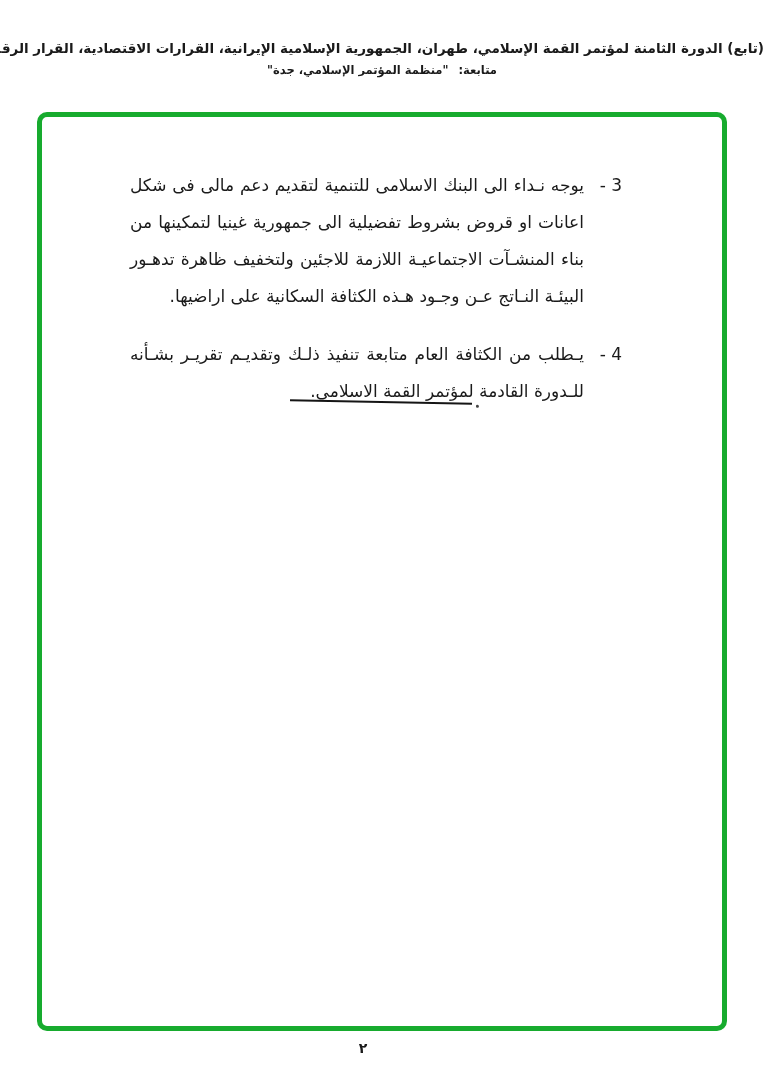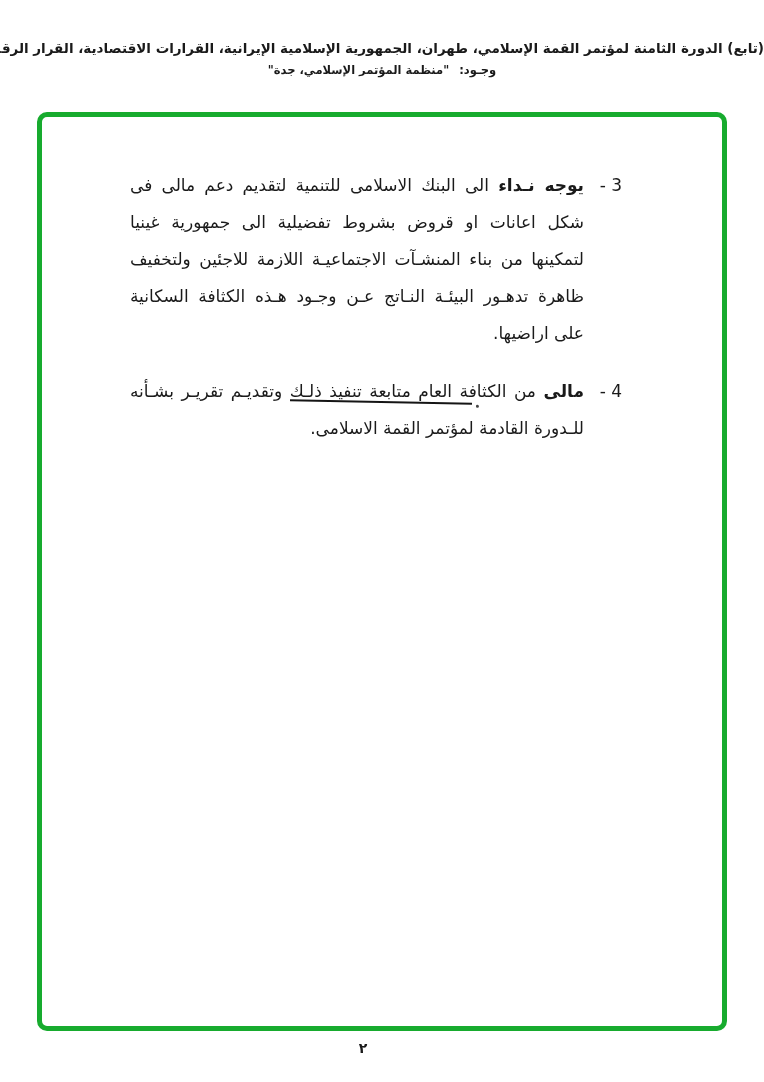--- a/index.html
+++ b/index.html
@@ -63,21 +63,21 @@
   .item-number {
     flex: 0 0 38px;
     text-align: right;
     white-space: nowrap;
   }
   .item-body {
     flex: 1;
     text-align: justify;
   }
   .item-lead {
-    font-weight: 700;
+    font-weight: 400;
   }
   .separator {
     position: absolute;
     left: 248px;
     top: 284px;
     width: 182px;
     height: 0;
     border-top: 2px solid #151515;
     transform: rotate(1.1deg);
   }
@@ -99,40 +99,40 @@
     font-size: 14px;
     font-weight: 700;
   }
 </style>
 </head>
 <body style="color: rgb(26, 26, 26);">
 
 <div class="doc-header">
   <div class="catalog-line">(تابع) الدورة الثامنة لمؤتمر القمة الإسلامي، طهران، الجمهورية الإسلامية الإيرانية، القرارات الاقتصادية، القرار الرقم ٨/١٣-أق (ق.ا)</div>
   <div class="source-line">
-    <span>وجـود:</span>
+    <span>متابعة:</span>
     <span class="source-value">"منظمة المؤتمر الإسلامي، جدة"</span>
   </div>
 </div>
 
 <div class="green-box" style="border-color: rgb(23, 171, 46);">
   <div class="box-content">
 
     <div class="list-item">
       <div class="item-number">3 -</div>
       <div class="item-body">
         <span class="item-lead">يوجه نـداء</span>
         <span class="item-text">الى البنك الاسلامى للتنمية لتقديم دعم مالى فى شكل اعانات او قروض بشروط تفضيلية الى جمهورية غينيا لتمكينها من بناء المنشـآت الاجتماعيـة اللازمة للاجئين ولتخفيف ظاهرة تدهـور البيئـة النـاتج عـن وجـود هـذه الكثافة السكانية على اراضيها.</span>
       </div>
     </div>
 
     <div class="list-item">
       <div class="item-number">4 -</div>
       <div class="item-body">
-        <span class="item-lead">مالى</span>
+        <span class="item-lead">يـطلب</span>
         <span class="item-text">من الكثافة العام متابعة تنفيذ ذلـك وتقديـم تقريـر بشـأنه للـدورة القادمة لمؤتمر القمة الاسلامى.</span>
       </div>
     </div>
 
   </div>
 
   <div class="separator">
     <span class="end-dot"></span>
   </div>
 </div>

